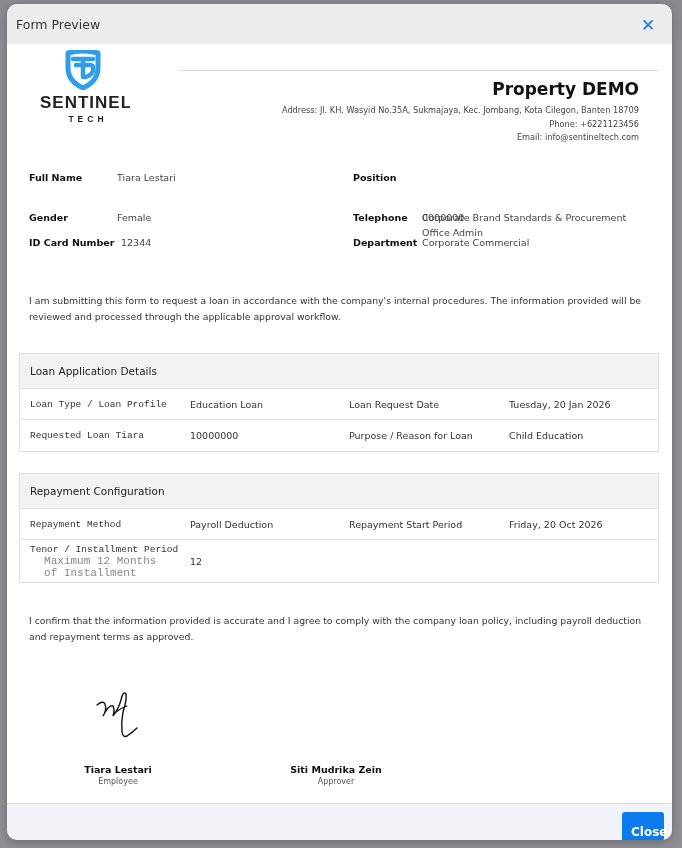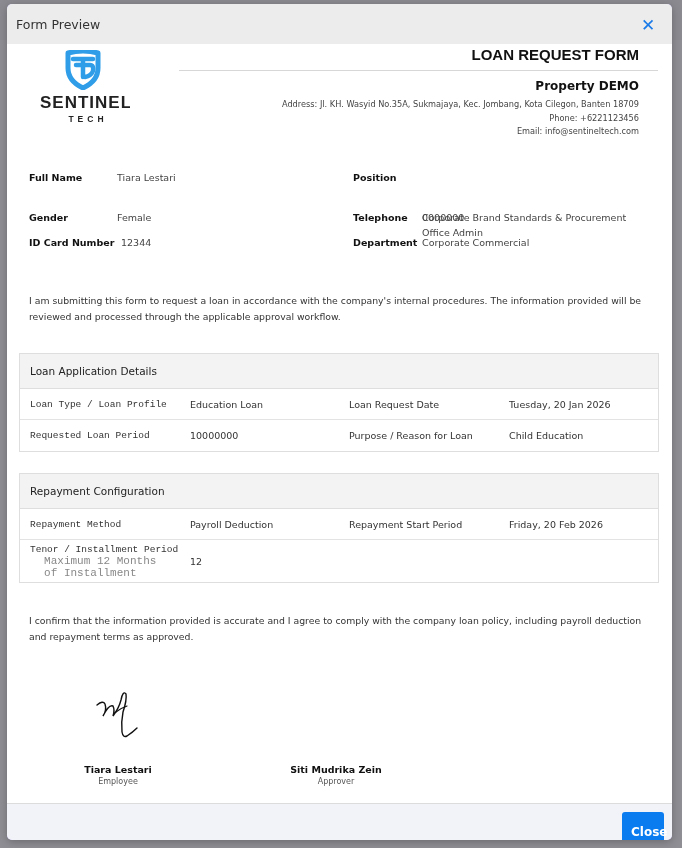--- a/index.html
+++ b/index.html
@@ -15,21 +15,21 @@
     background: #8f8e94;
   }
   .backdrop-strip {
     position: absolute; left: 0; top: 0; width: 682px; height: 40px;
     background: #8b8a90;
   }
   .modal {
     position: absolute;
     left: 7px; top: 4px; width: 665px; height: 836px;
     background: #c4b5fd;
-    border-radius: 5px;
+    border-radius: 10px;
     overflow: hidden;
     box-shadow: 0 2px 8px rgba(0,0,0,0.25);
   }
   .modal-header {
     height: 40px;
     background: #ececec;
     display: flex; align-items: center; justify-content: space-between;
     padding: 0 16px 0 9px;
   }
   .modal-title { font-size: 12.5px; color: #333; }
@@ -63,21 +63,21 @@
     font-family: "Liberation Sans", sans-serif;
     font-size: 15px; font-weight: 700; color: #111;
   }
   .hdr-line {
     position: absolute; left: 172px; right: 14px; top: 26px;
     border-top: 1px solid #d7d7d7;
   }
   .company {
     position: absolute; right: 33px; top: 35px; text-align: right;
   }
-  .company .name { font-size: 12px; font-weight: 700; color: #111; margin-bottom: 5px; }
+  .company .name { font-size: 17px; font-weight: 700; color: #111; margin-bottom: 5px; }
   .company .line { font-size: 8.2px; color: #444; line-height: 13.5px; }
   
   .info-grid {
     position: absolute; left: 22px; top: 126px; width: 620px;
   }
   .info-row { position: absolute; font-size: 9.5px; line-height: 15px; }
   .info-row .lbl { position: absolute; left: 0; font-weight: 700; color: #111; white-space: nowrap; }
   .info-row .val { position: absolute; color: #444; }
   .para {
     position: absolute; left: 22px; width: 630px;
@@ -140,21 +140,20 @@
 
     <div class="logo">
       <svg class="shield" viewBox="0 0 38 40">
         <path d="M4 3 Q19 -1 34 3 L34 18 Q34 31 19 38 Q4 31 4 18 Z" fill="none" stroke="#2f9de8" stroke-width="5" stroke-linejoin="round"></path>
         <path d="M9 9 L29 9 M19 9 L19 27 M12 15 L26 15 Q30 15 29 21 Q27 26 21 27" fill="none" stroke="#2f9de8" stroke-width="4.5" stroke-linecap="round"></path>
       </svg>
       <div class="brand">SENTINEL</div>
       <div class="sub">TECH</div>
     </div>
 
-    <div class="form-title">LOAN REQUEST FORM</div>
     <div class="hdr-line"></div>
 
     <div class="company">
       <div class="name">Property DEMO</div>
       <div class="line">Address: Jl. KH. Wasyid No.35A, Sukmajaya, Kec. Jombang, Kota Cilegon, Banten 18709</div>
       <div class="line">Phone: +6221123456</div>
       <div class="line">Email: info@sentineltech.com</div>
     </div>
 
     <div class="info-grid">
@@ -188,34 +187,34 @@
 
     <div class="panel" style="top:309px;">
       <div class="panel-head">Loan Application Details</div>
       <div class="prow">
         <span class="c c1">Loan Type / Loan Profile</span>
         <span class="c c2">Education Loan</span>
         <span class="c c3">Loan Request Date</span>
         <span class="c c4">Tuesday, 20 Jan 2026</span>
       </div>
       <div class="prow">
-        <span class="c c1">Requested Loan Period</span>
+        <span class="c c1">Requested Loan Tiara</span>
         <span class="c c2">10000000</span>
         <span class="c c3">Purpose / Reason for Loan</span>
         <span class="c c4">Child Education</span>
       </div>
     </div>
 
     <div class="panel" style="top:429px;">
       <div class="panel-head">Repayment Configuration</div>
       <div class="prow">
         <span class="c c1">Repayment Method</span>
         <span class="c c2">Payroll Deduction</span>
         <span class="c c3">Repayment Start Period</span>
-        <span class="c c4">Friday, 20 Feb 2026</span>
+        <span class="c c4">Friday, 20 Oct 2026</span>
       </div>
       <div class="prow tall">
         <span class="c c1 stack">
           <span class="main">Tenor / Installment Period</span>
           <span class="hint">Maximum 12 Months of Installment</span>
         </span>
         <span class="c c2">12</span>
       </div>
     </div>
 

